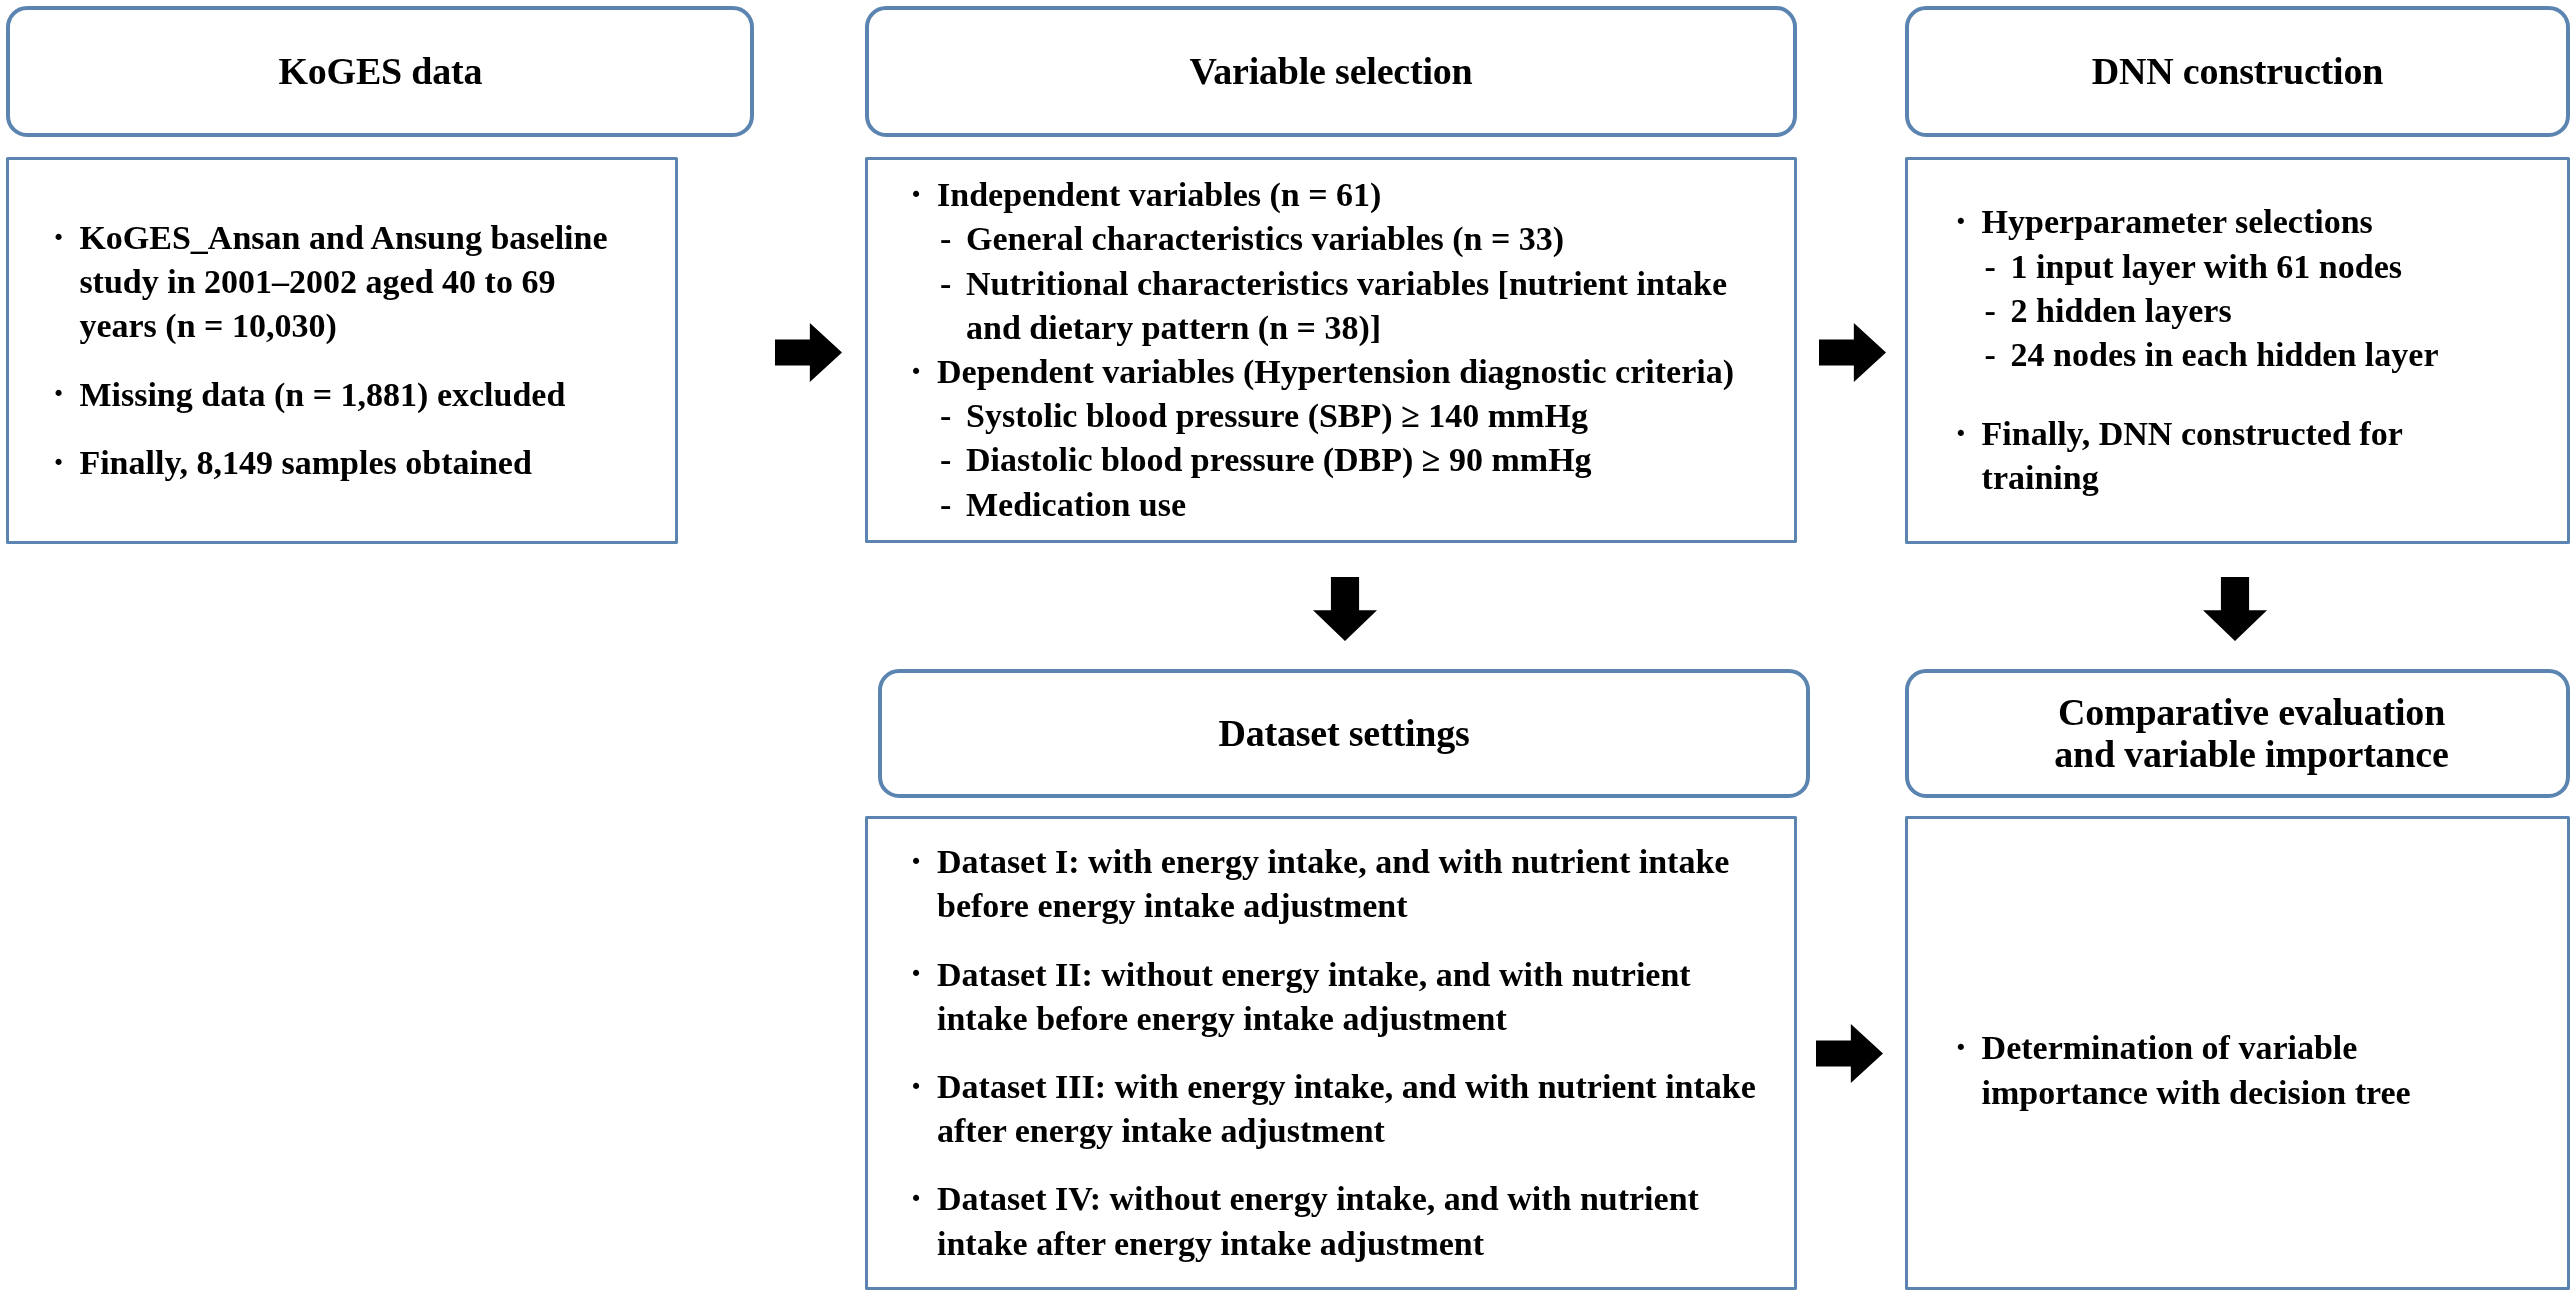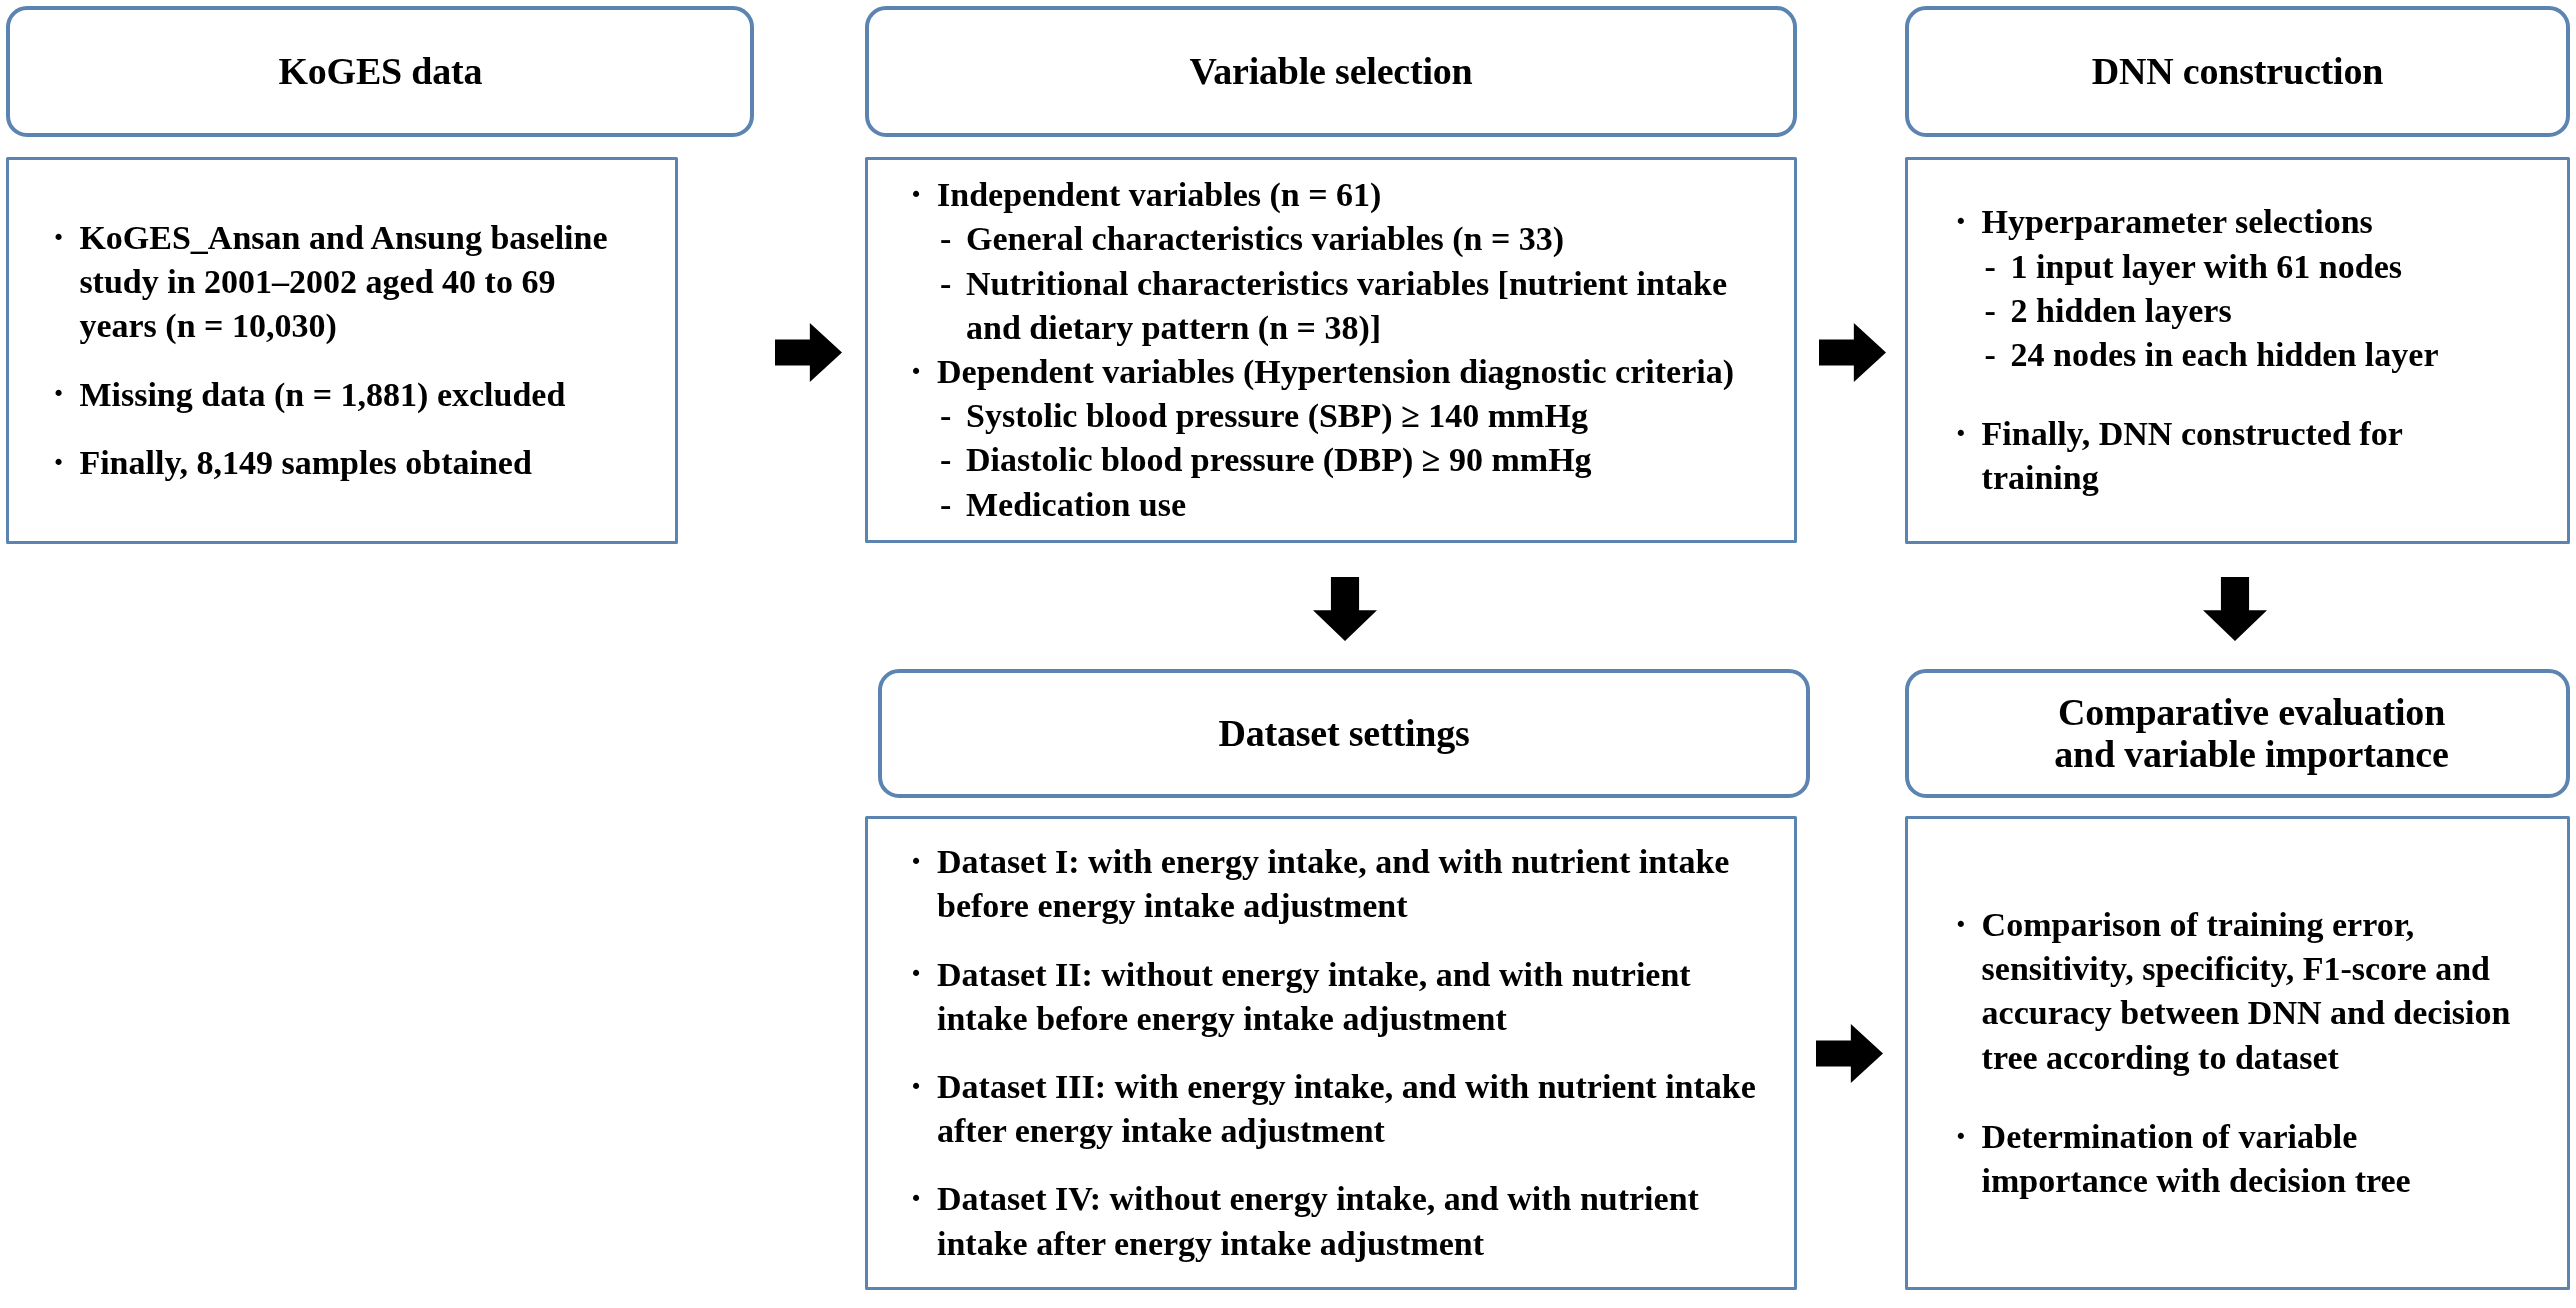--- a/index.html
+++ b/index.html
@@ -166,21 +166,20 @@
     </ul>
   </div>
 
   <div class="hdr-box" style="left:1905px; top:669px; width:665px; height:129px;padding-left:28px;">
     <div class="hdr-title">Comparative evaluation
 and variable importance</div>
   </div>
 
   <div class="body-box" style="left:1905px; top:816px; width:665px; height:474px; padding:0 25.6px;">
     <ul class="blist">
-      <li class="dot">Comparison of training error, sensitivity, specificity, F1-score and accuracy between DNN and decision tree according to dataset</li>
       <li class="dot gap-lg">Determination of variable importance with decision tree</li>
     </ul>
   </div>
 
   <div class="arrow arrow-right" style="left:775px; top:323px; width:67px; height:59px;"></div>
 
   <div class="arrow arrow-right" style="left:1819px; top:323px; width:67px; height:59px;"></div>
 
   <div class="arrow arrow-down" style="left:1313px; top:577px; width:64px; height:64px;"></div>
 

